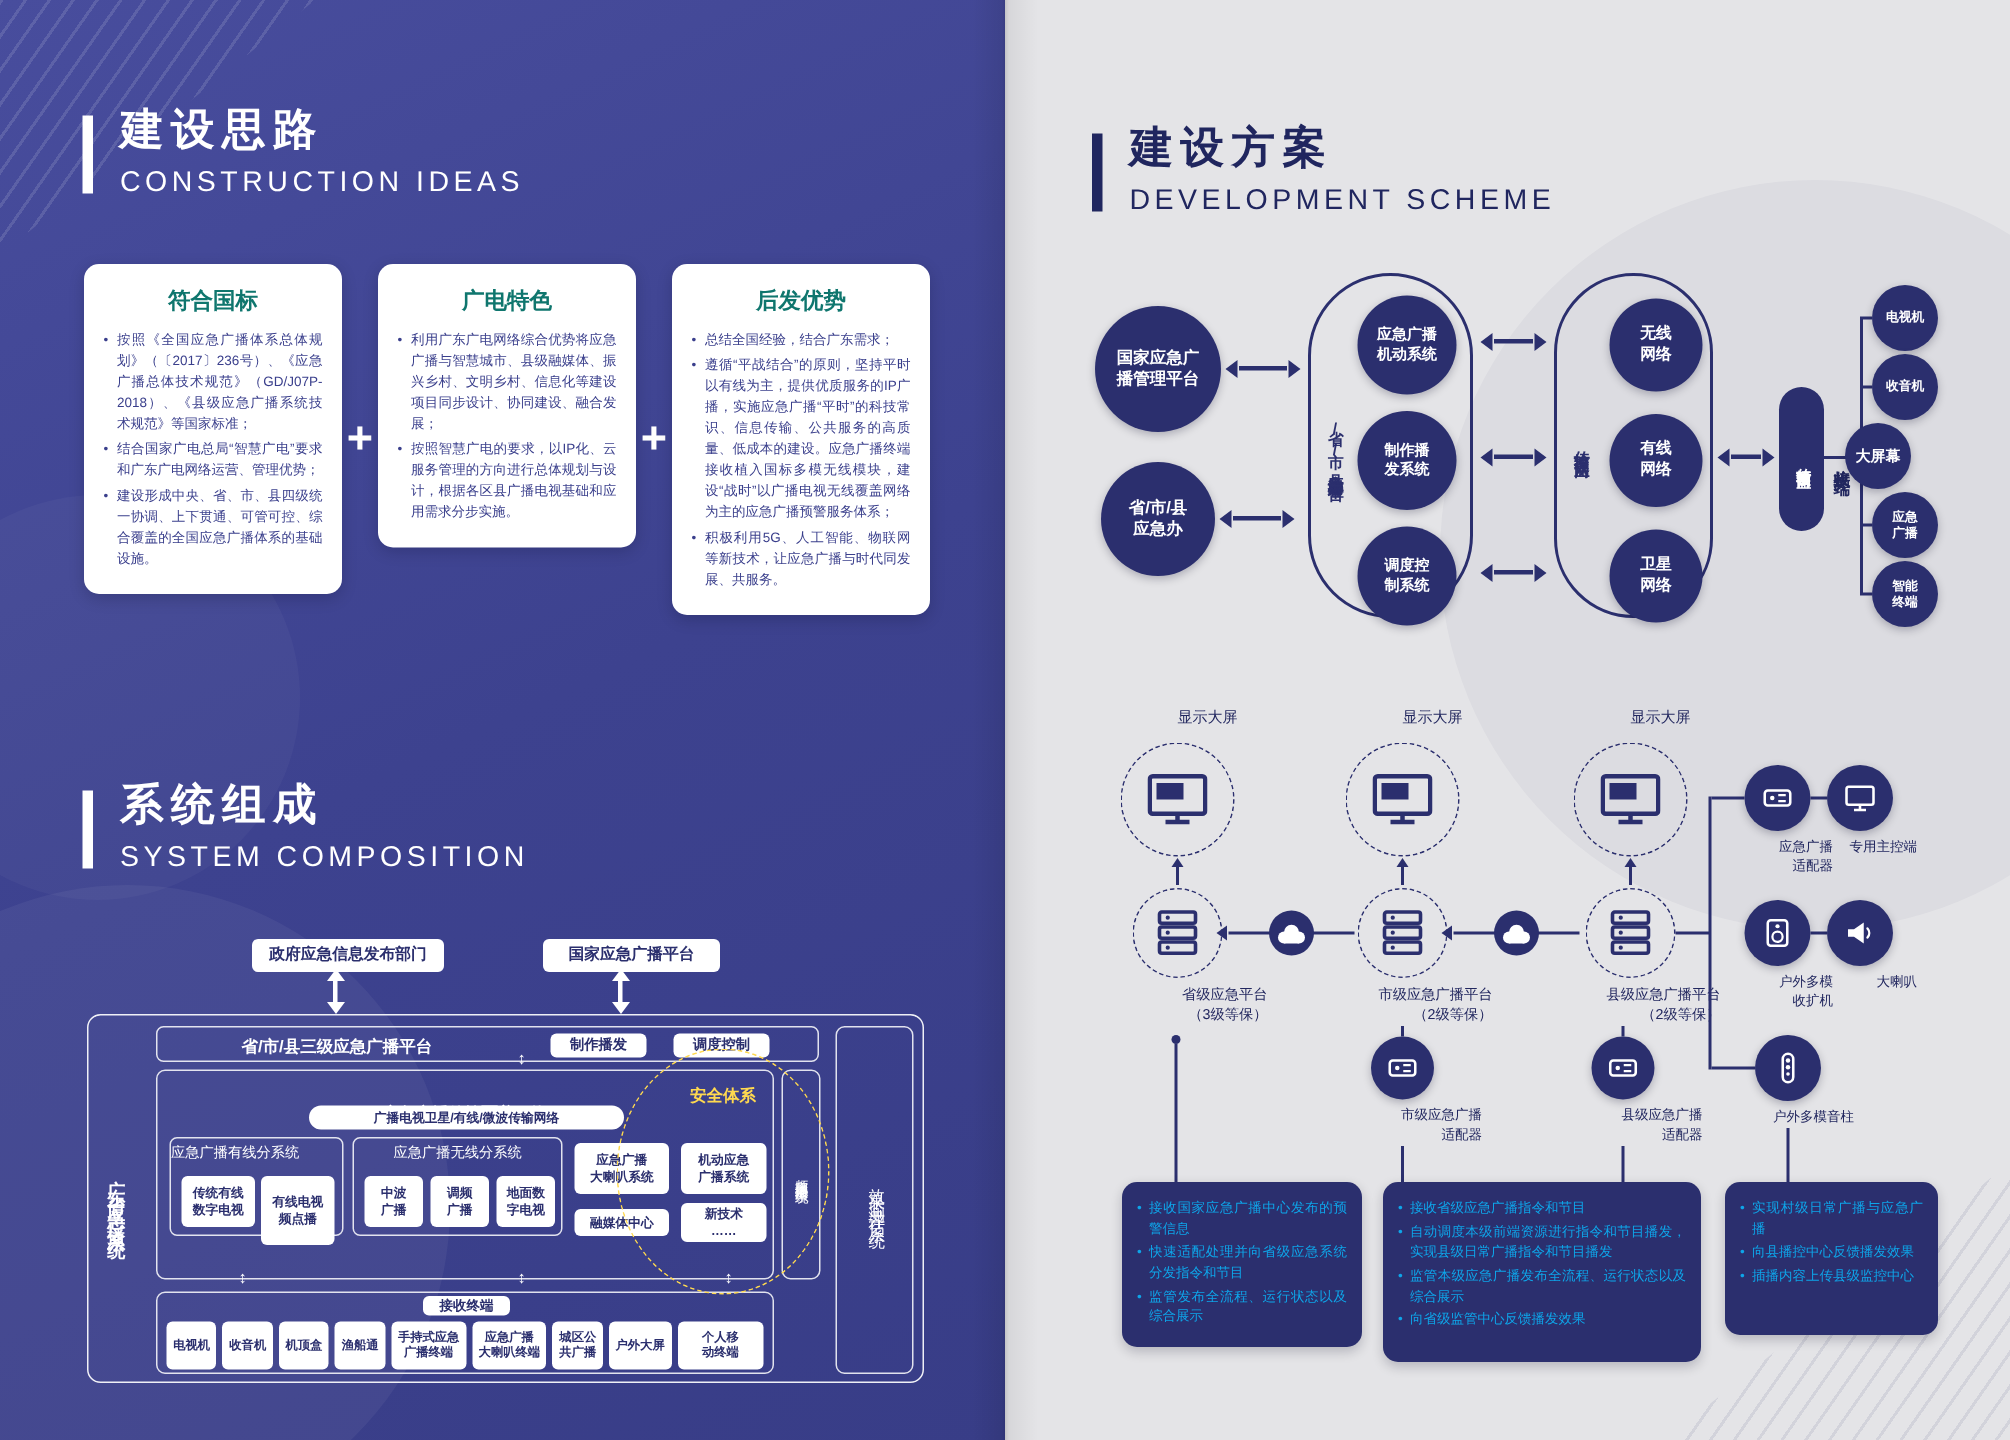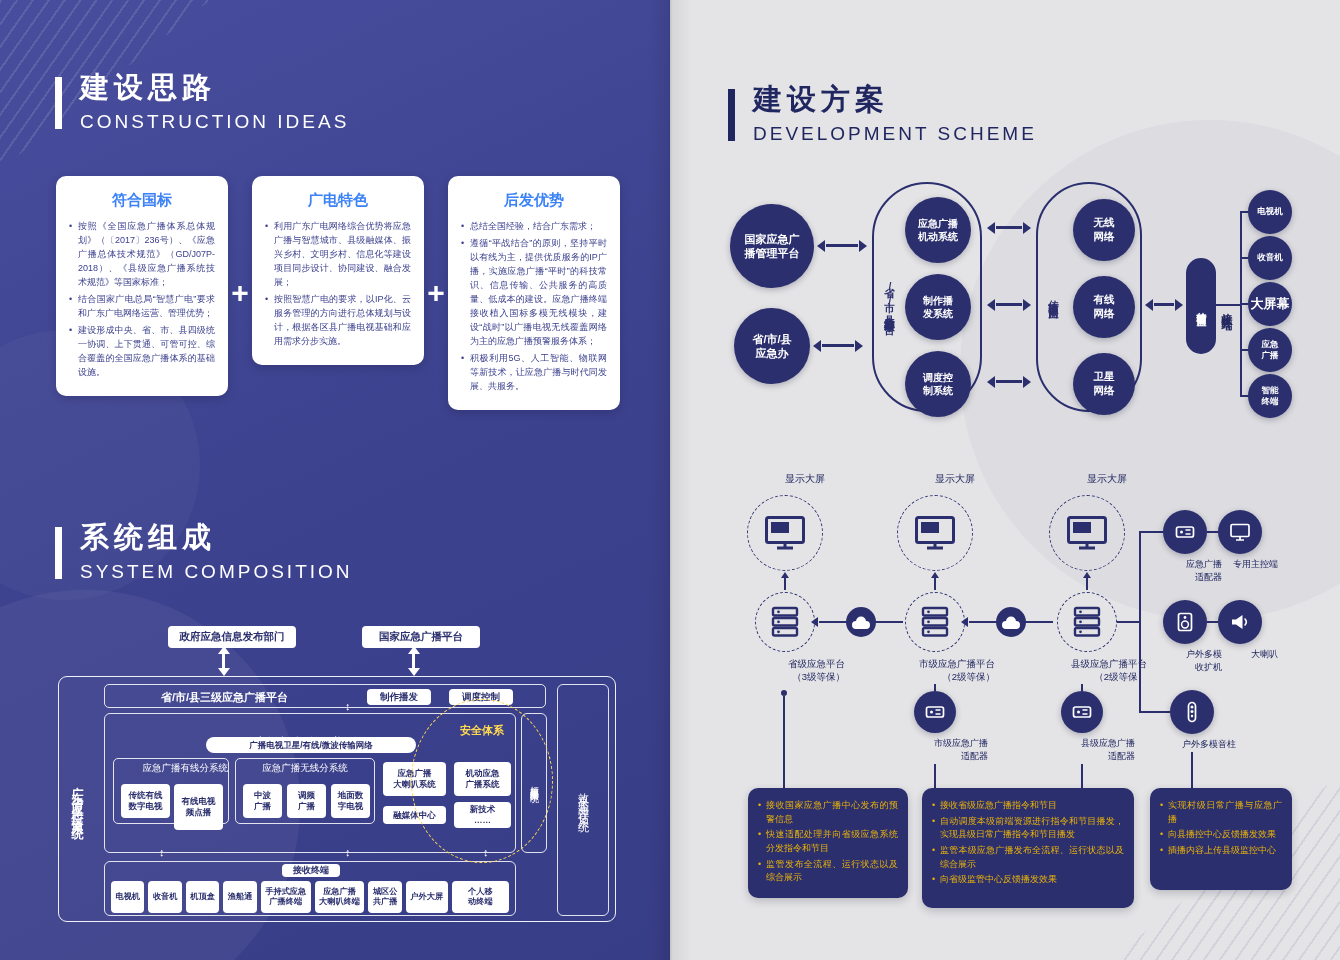--- a/index.html
+++ b/index.html
@@ -23,21 +23,21 @@
 
 .sec-head{position:absolute;z-index:5}
 .sec-head .bar{position:absolute;left:0;top:5px;width:7px;height:52px}
 .sec-head .t1{margin-left:25px;font-size:29px;font-weight:bold;letter-spacing:5px;line-height:1.1}
 .sec-head .t2{margin-left:25px;font-size:19px;letter-spacing:3px;margin-top:7px}
 .left-page .sec-head{color:#fff}.left-page .sec-head .bar{background:#fff}
 .right-page .sec-head{color:#20265f}.right-page .sec-head .bar{background:#20265f}
 
 .cards{position:absolute;left:56px;top:176px;width:564px;display:flex;align-items:flex-start;z-index:5}
 .card{width:172px;background:#fff;border-radius:10px;padding:15px 13px 14px;color:#3a3f8c;box-shadow:0 3px 10px rgba(0,0,20,.18)}
-.card .ct{text-align:center;font-size:15px;font-weight:bold;color:#3b82f6;margin-bottom:9px}
+.card .ct{text-align:center;font-size:15px;font-weight:bold;color:#0f766e;margin-bottom:9px}
 .card ul{list-style:none}
 .card li{position:relative;padding-left:9px;font-size:9px;line-height:1.56;text-align:justify;margin-bottom:3px}
 .card li::before{content:"•";position:absolute;left:0;top:0}
 .plus{flex:1;align-self:center;text-align:center;color:#fff;font-size:30px;font-weight:bold;margin-top:0}
 
 .abs{position:absolute}
 .pre{white-space:pre-line}
 .vtext{writing-mode:vertical-rl;text-orientation:upright}
 
 .wbox{position:absolute;background:#fff;border-radius:4px;color:#2b2f6e;font-weight:bold;display:flex;align-items:center;justify-content:center;text-align:center;line-height:1.25}
@@ -62,21 +62,21 @@
 
 .ncirc{position:absolute;background:#2b2f6e;border-radius:50%;color:#fff;font-weight:bold;display:flex;align-items:center;justify-content:center;text-align:center;line-height:1.3;box-shadow:0 2px 6px rgba(0,0,30,.25)}
 .opill{position:absolute;border:2px solid #2b2f6e;border-radius:60px}
 .pill-label{position:absolute;left:6px;top:0;height:100%;width:20px;display:flex;align-items:center;justify-content:center;color:#2b2f6e;font-weight:bold;font-size:10.5px}
 .spill{position:absolute;background:#2b2f6e;border-radius:16px;color:#fff;display:flex;align-items:center;justify-content:center}
 .dcirc{position:absolute;border:1.6px dashed #2b2f6e;border-radius:50%;display:flex;align-items:center;justify-content:center}
 .dlabel{position:absolute;color:#22275f;font-size:9.5px;text-align:right;line-height:1.4}
 .cline{position:absolute;background:#2b2f6e}
 .cdot{position:absolute;width:6px;height:6px;border-radius:50%;background:#2b2f6e}
 .ccloud{position:absolute;width:30px;height:30px;border-radius:50%;background:#2b2f6e;display:flex;align-items:center;justify-content:center}
-.infobox{position:absolute;background:#2b2f6e;border-radius:10px;color:#eab308;padding:11px 10px;box-shadow:0 3px 8px rgba(0,0,30,.2)}
+.infobox{position:absolute;background:#2b2f6e;border-radius:10px;color:#0ea5e9;padding:11px 10px;box-shadow:0 3px 8px rgba(0,0,30,.2)}
 .infobox ul{list-style:none}
 .infobox li{position:relative;padding-left:8px;font-size:9px;line-height:1.52;text-align:justify;margin-bottom:2px}
 .infobox li::before{content:"•";position:absolute;left:0;top:0}
 </style>
 </head>
 <body>
 
 <div class="spread">
 
   <div class="page left-page">
@@ -138,21 +138,21 @@
         <div class="wbox" style="left:344px;top:4px;width:64px;height:16px;font-size:9.5px">调度控制</div>
       </div>
 
       <div class="mini-arr" style="left:286px;top:24px">↕</div>
 
       <div class="obox" style="left:45px;top:36px;width:412px;height:140px">
         <div style="text-align:center;margin-top:21px;font-size:11px;font-weight:bold">应急广播传输覆盖网络</div>
         <div class="wbox" style="left:101px;top:23px;width:210px;height:16px;font-size:8.5px;border-radius:8px">广播电视卫星/有线/微波传输网络</div>
 
         <div class="obox" style="left:8px;top:44px;width:116px;height:66px;border-radius:5px">
-          <div style="text-align:right;margin-top:3px;font-size:9.5px">应急广播有线分系统</div>
+          <div style="text-align:left;margin-top:3px;font-size:9.5px">应急广播有线分系统</div>
           <div class="wbox pre" style="left:7px;top:25px;width:49px;height:34px;font-size:8.5px">传统有线
 数字电视</div>
           <div class="wbox pre" style="left:60px;top:25px;width:49px;height:46px;font-size:8.5px">有线电视
 频点播</div>
         </div>
 
         <div class="obox" style="left:130px;top:44px;width:140px;height:66px;border-radius:5px">
           <div style="text-align:center;margin-top:3px;font-size:9.5px">应急广播无线分系统</div>
           <div class="wbox pre" style="left:7px;top:25px;width:39px;height:34px;font-size:8.5px">中波
 广播</div>
@@ -265,21 +265,21 @@
     <div class="cline" style="left:546px;top:304px;width:24px;height:2px"></div>
     <div class="cline" style="left:570px;top:211px;width:2px;height:186px"></div>
     <div class="cline" style="left:572px;top:211px;width:6px;height:2px"></div>
     <div class="cline" style="left:572px;top:257px;width:6px;height:2px"></div>
     <div class="cline" style="left:572px;top:303px;width:6px;height:2px"></div>
     <div class="cline" style="left:572px;top:349px;width:6px;height:2px"></div>
     <div class="cline" style="left:572px;top:395px;width:6px;height:2px"></div>
 
     <div class="ncirc pre" style="left:578px;top:190px;width:44px;height:44px;font-size:8.5px">电视机</div>
     <div class="ncirc pre" style="left:578px;top:236px;width:44px;height:44px;font-size:8.5px">收音机</div>
-    <div class="ncirc pre" style="left:578px;top:282px;width:44px;height:44px;font-size:13px">大屏幕</div>
+    <div class="ncirc pre" style="left:560px;top:282px;width:44px;height:44px;font-size:10px">大屏幕</div>
     <div class="ncirc pre" style="left:578px;top:328px;width:44px;height:44px;font-size:8.5px">应急
 广播</div>
     <div class="ncirc pre" style="left:578px;top:374px;width:44px;height:44px;font-size:8.5px">智能
 终端</div>
 
     <div class="dlabel" style="left:75px;top:472px;width:80px;font-size:10px">显示大屏</div>
     <div class="dlabel" style="left:225px;top:472px;width:80px;font-size:10px">显示大屏</div>
     <div class="dlabel" style="left:377px;top:472px;width:80px;font-size:10px">显示大屏</div>
 
     <div class="dcirc" style="left:77px;top:495px;width:76px;height:76px">

